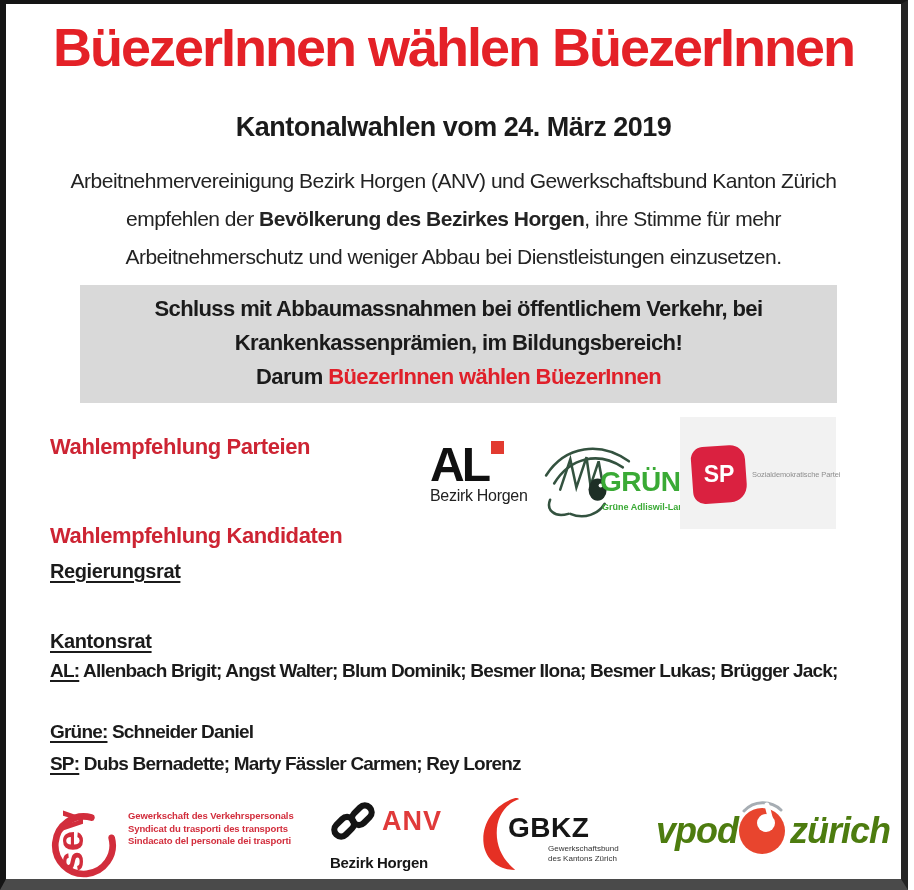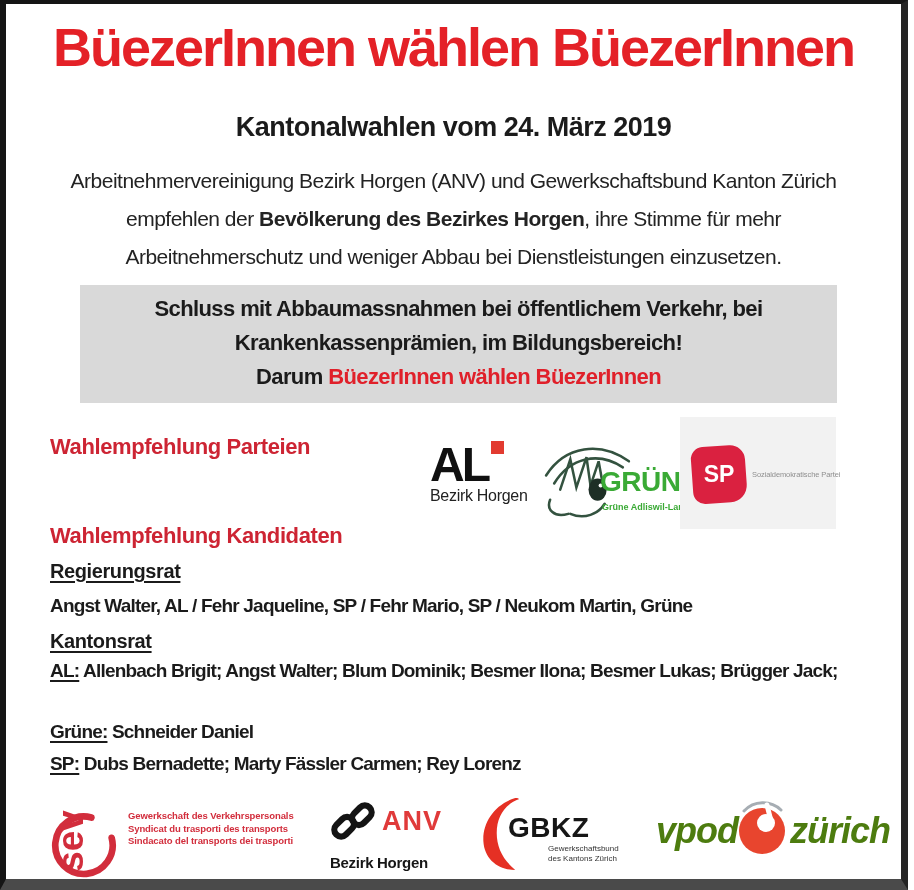--- a/index.html
+++ b/index.html
@@ -120,42 +120,41 @@
   <div class="sp-logo">
     <div class="sp-shape">
         <span>SP</span>
       </div>
     <div class="sp-caption">Sozialdemokratische Partei</div>
   </div>
 
   <div class="sec-heading" id="candidates-heading">Wahlempfehlung Kandidaten</div>
 
   <div class="cand-label" id="rr-label">Regierungsrat</div>
-  <div class="cand" id="rr-names">Angst Walter, AL / Fehr Jaqueline, SP / Fehr Mario, SP / Neukom Martin, Grüne</div>
 
   <div class="cand-label" id="kr-label">Kantonsrat</div>
   <div class="cand" id="kr-al">
     <span class="u">AL:</span><span> Allenbach Brigit; Angst Walter; Blum Dominik; Besmer Ilona; Besmer Lukas; Brügger Jack;</span><br>
   </div>
   <div class="cand" id="kr-gruene">
     <span class="u">Grüne:</span><span> Schneider Daniel</span>
   </div>
   <div class="cand" id="kr-sp">
     <span class="u">SP:</span><span> Dubs Bernadette; Marty Fässler Carmen; Rey Lorenz</span>
   </div>
 
   <div class="sev-logo">
     <svg class="sev-ring" width="72" height="82" viewBox="0 0 70 80">
       <path d="M 62,40.8 A 28,28 0 1 1 42.2,21" fill="none" stroke="#d22d3c" stroke-width="6.5" stroke-linecap="round"></path>
       <text transform="translate(34,74) rotate(-90)" font-size="36" font-weight="bold" fill="#d22d3c" font-family="Liberation Sans, sans-serif">sev</text>
     </svg>
     <div class="sev-lines">
       <div>Gewerkschaft des Verkehrspersonals</div>
       <div>Syndicat du trasporti des transports</div>
-      <div>Sindacato del transports dei trasporti</div>
+      <div>Sindacato del personale dei trasporti</div>
     </div>
   </div>
 
   <div class="anv-logo">
     <svg class="anv-chain" width="46" height="46" viewBox="0 0 44 44">
       <g fill="none" stroke="#141414" stroke-width="6">
         <rect x="3" y="21" width="21" height="13" rx="6.5" transform="rotate(-45 13.5 27.5)"></rect>
         <rect x="20" y="10" width="21" height="13" rx="6.5" transform="rotate(-45 30.5 16.5)"></rect>
       </g>
     </svg>

